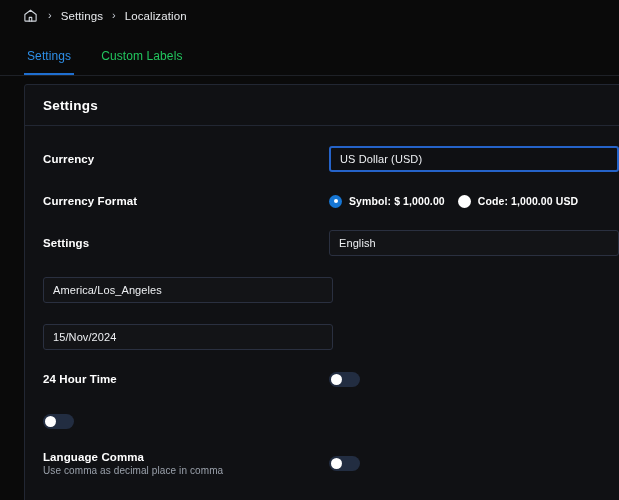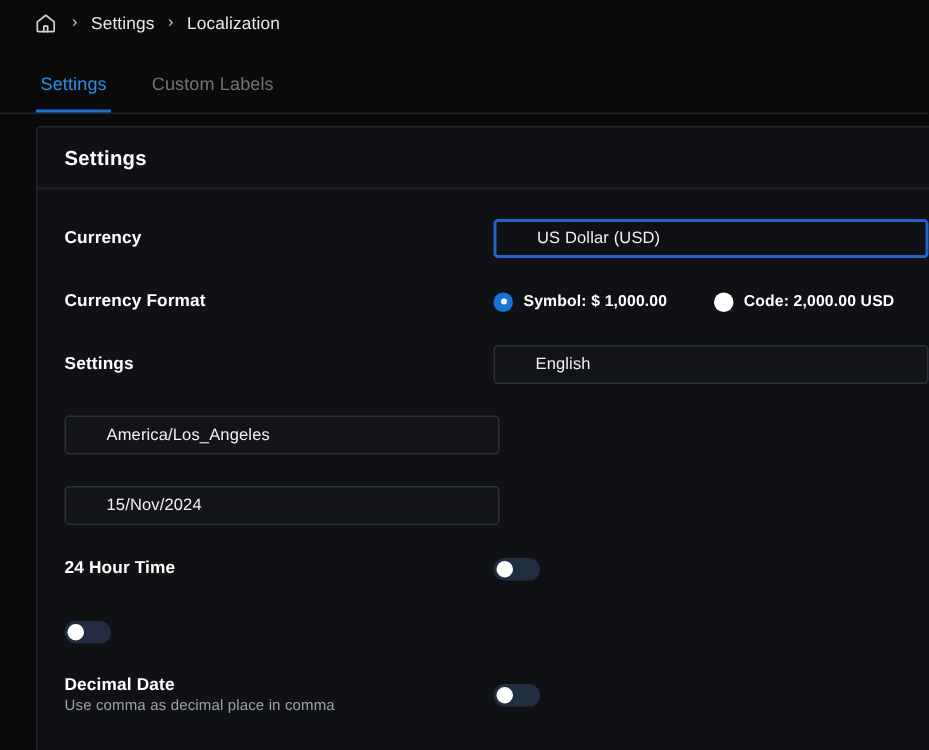--- a/index.html
+++ b/index.html
@@ -29,21 +29,21 @@
     height: 45px;
     display: flex;
     align-items: flex-end;
     padding-left: 24px;
     gap: 24px;
     border-bottom: 1px solid #1e2127;
   }
   .tab {
     font-size: 12px;
     padding: 0 3px 10px 3px;
-    color: #737373;
+    color: #22c55e;
     border-bottom: 2px solid transparent;
     letter-spacing: .1px;
   }
   .tab.active { color: #2e8fe8; border-bottom-color: #1f6fd0; }
 
   
   .card {
     position: absolute;
     left: 24px;
     top: 84px;
@@ -76,32 +76,32 @@
 
   
   .field {
     width: 290px;
     height: 26px;
     background: #131417;
     border: 1px solid #2a3040;
     border-radius: 3px;
     display: flex;
     align-items: center;
-    padding-left: 27px;
+    padding-left: 9px;
     font-size: 11px;
     color: #eef0f3;
     letter-spacing: .1px;
   }
   .field.focused {
     border: 2px solid #2563c9;
     background: #0f1013;
   }
 
   
-  .radio-group { display: flex; align-items: center; gap: 31px; }
+  .radio-group { display: flex; align-items: center; gap: 13px; }
   .radio-item { display: flex; align-items: center; gap: 7px; }
   .radio {
     width: 13px; height: 13px; border-radius: 50%;
     background: #ffffff; flex: 0 0 13px;
     display: flex; align-items: center; justify-content: center;
   }
   .radio.checked { background: #1676d4; }
   .radio.checked::after {
     content: ""; width: 4px; height: 4px; border-radius: 50%; background: #ffffff;
   }
@@ -167,21 +167,21 @@
         <div class="row-label">Currency Format</div>
       </div>
       <div class="row-control">
         <div class="radio-group">
           <div class="radio-item">
             <span class="radio checked"></span>
             <span class="radio-label">Symbol: $ 1,000.00</span>
           </div>
           <div class="radio-item">
             <span class="radio"></span>
-            <span class="radio-label">Code: 2,000.00 USD</span>
+            <span class="radio-label">Code: 1,000.00 USD</span>
           </div>
         </div>
       </div>
     </div>
 
     <div class="spacer-sm"></div>
 
     <div class="row">
       <div class="row-label-wrap">
         <div class="row-label">Settings</div>
@@ -227,21 +227,21 @@
         <div class="toggle">
           <span class="knob"></span>
         </div>
       </div>
     </div>
 
     <div class="spacer-sm"></div>
 
     <div class="row">
       <div class="row-label-wrap">
-        <div class="row-label">Decimal Date</div>
+        <div class="row-label">Language Comma</div>
         <div class="row-sub">Use comma as decimal place in comma</div>
       </div>
       <div class="row-control">
         <div class="toggle">
           <span class="knob"></span>
         </div>
       </div>
     </div>
 
     <div class="spacer-md"></div>

